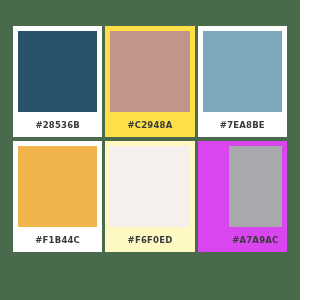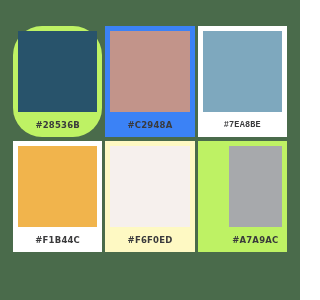--- a/index.html
+++ b/index.html
@@ -55,44 +55,44 @@
     color: #3a3a3c;
     white-space: nowrap;
   }
 </style>
 </head>
 <body>
 
 <div id="palette-board" style="background: rgb(74, 107, 75);">
   <div class="swatch-grid">
 
-    <div class="swatch-card" style="background: #bef264; border-radius: 29px;">
+    <div class="swatch-card" style="background: #ffffff;">
       <div class="swatch-color" style="background-color: rgb(40, 83, 107);"></div>
       <div class="swatch-label" style="color: rgb(58, 58, 60);">#28536B</div>
     </div>
 
-    <div class="swatch-card" style="background: #3b82f6;">
+    <div class="swatch-card" style="background: #fde047;">
       <div class="swatch-color" style="background-color: rgb(194, 148, 138);"></div>
       <div class="swatch-label" style="color: rgb(58, 58, 60);">#C2948A</div>
     </div>
 
     <div class="swatch-card" style="background: rgb(255, 255, 255);">
       <div class="swatch-color" style="background-color: rgb(126, 168, 190);"></div>
-      <div class="swatch-label" style="color: rgb(58, 58, 60); font-family: Liberation Mono, monospace;">#7EA8BE</div>
+      <div class="swatch-label" style="color: rgb(58, 58, 60);">#7EA8BE</div>
     </div>
 
     <div class="swatch-card" style="background: rgb(255, 255, 255); justify-content: center;">
       <div class="swatch-color" style="background-color: rgb(241, 180, 76);"></div>
       <div class="swatch-label" style="color: rgb(58, 58, 60);">#F1B44C</div>
     </div>
 
     <div class="swatch-card" style="background: #fef9c3;">
       <div class="swatch-color" style="background-color: rgb(246, 240, 237);"></div>
       <div class="swatch-label" style="color: rgb(58, 58, 60);">#F6F0ED</div>
     </div>
 
-    <div class="swatch-card" style="background: #bef264; padding-left: 31px;">
+    <div class="swatch-card" style="background: #d946ef; padding-left: 31px;">
       <div class="swatch-color" style="background-color: rgb(167, 169, 172);"></div>
       <div class="swatch-label" style="color: rgb(58, 58, 60);">#A7A9AC</div>
     </div>
 
   </div>
 </div>
 
 </body></html>

